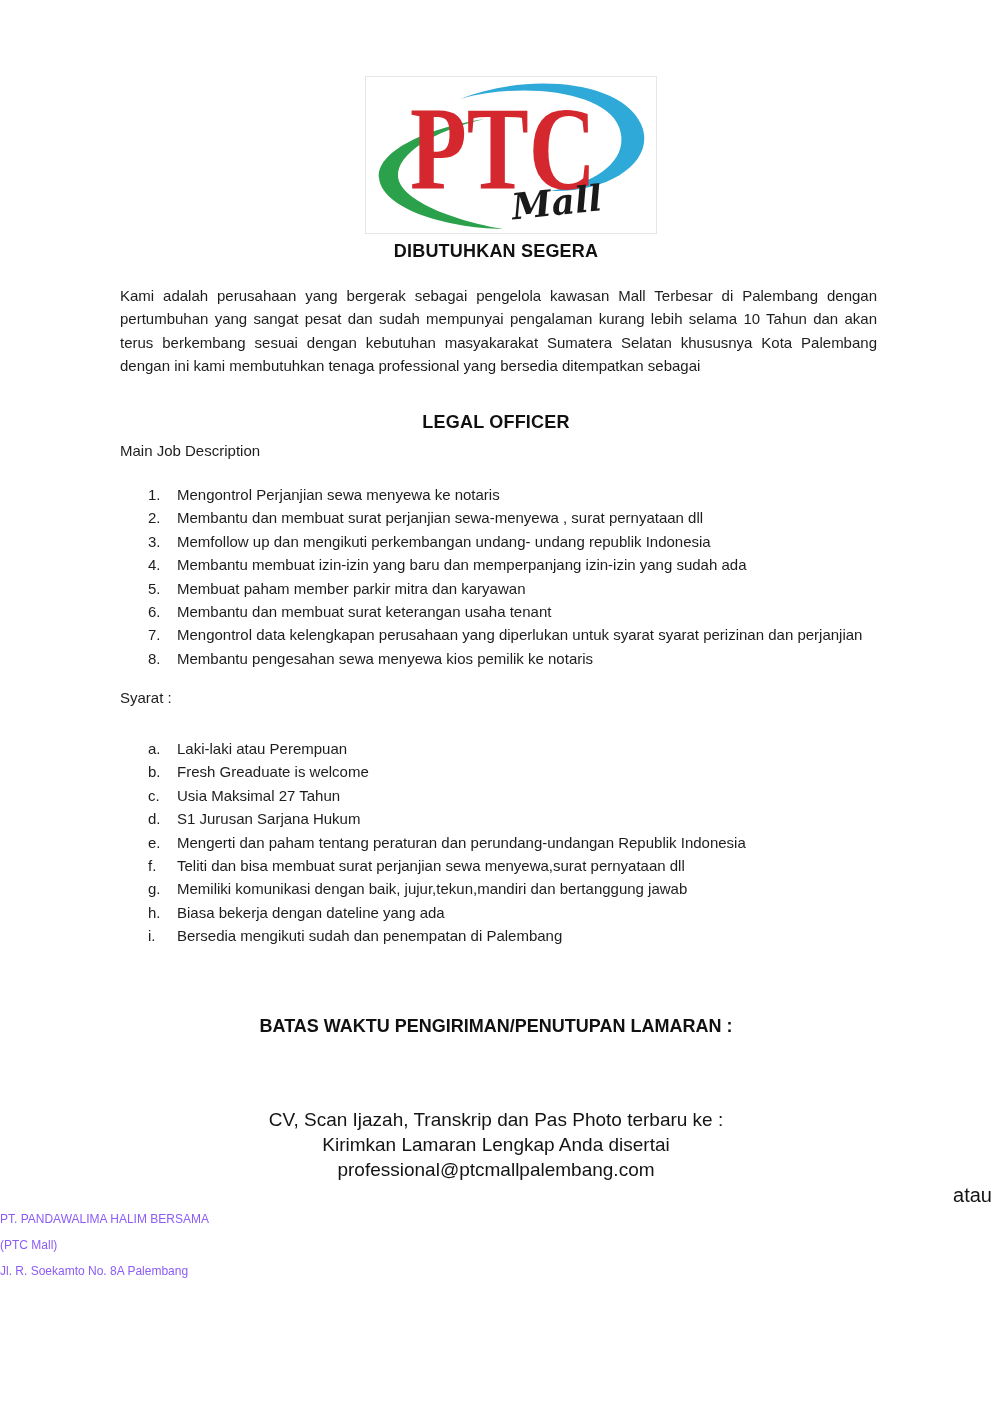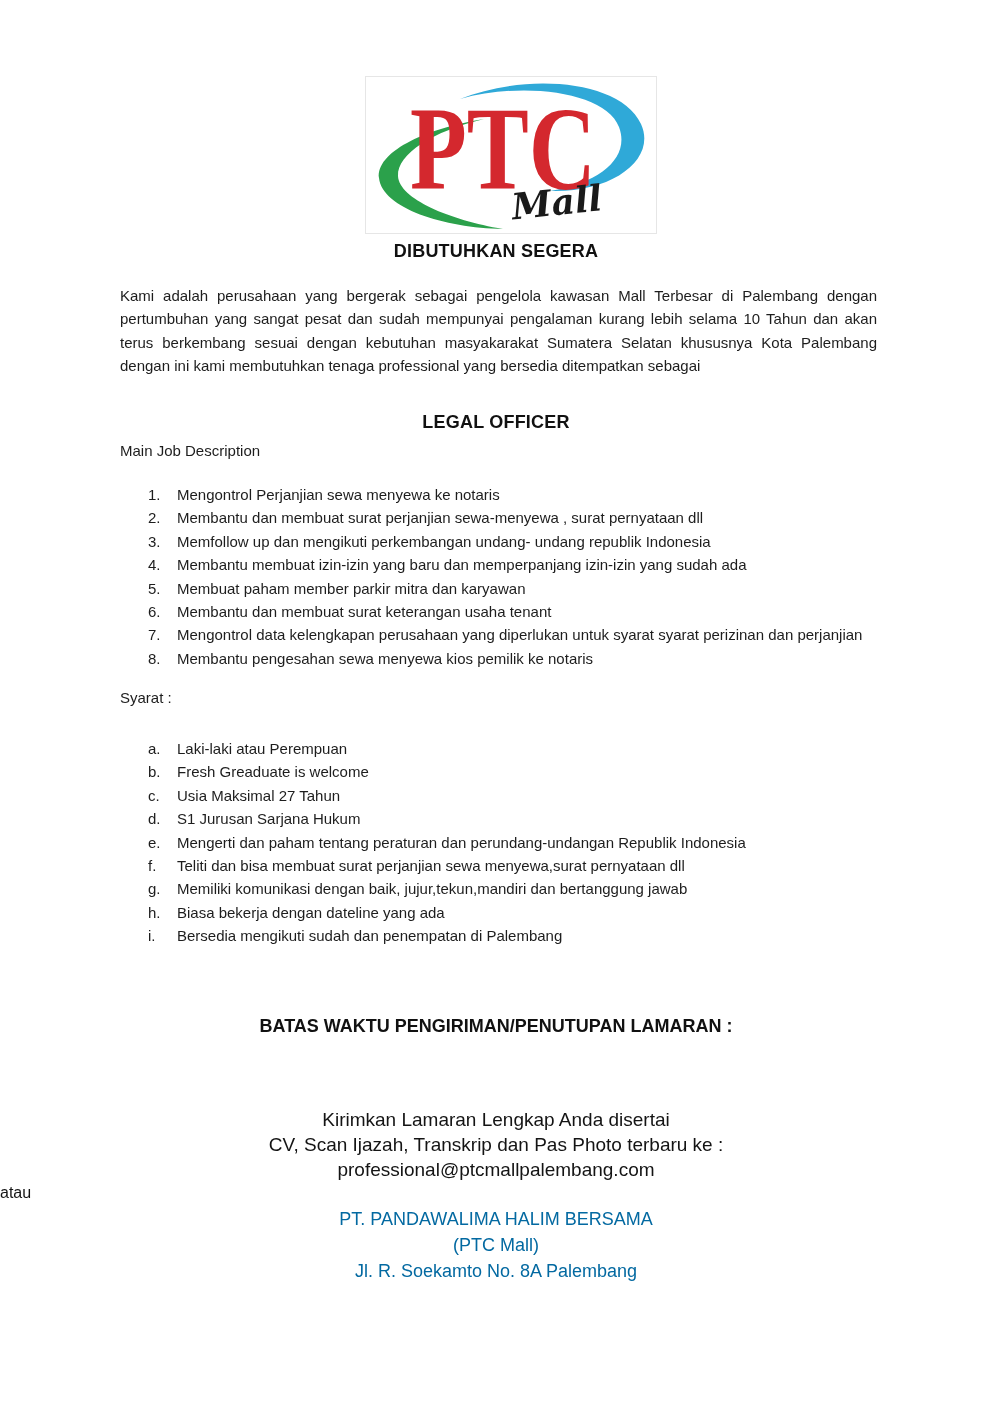--- a/index.html
+++ b/index.html
@@ -41,26 +41,26 @@
   .reqs-list{top:737px;}
   .li-row{display:flex;font-size:15px;line-height:23.4px;color:#1d1d1d;}
   .li-num{flex:0 0 29px;}
   .li-text{white-space:nowrap;}
   
   .footer-a{
     position:absolute;top:1107px;left:0;right:0;text-align:center;
     font-size:19px;line-height:25px;color:#141414;
   }
   .footer-atau{
-    position:absolute;top:1184px;left:0;right:0;text-align:left;
-    font-size:16px;color:#141414;
+    position:absolute;top:1184px;left:0;right:0;text-align:right;
+    font-size:20px;color:#141414;
   }
   .footer-b{
-    position:absolute;top:1206px;left:0;right:0;text-align:center;
-    font-size:18px;line-height:26px;color:#0369a1;
+    position:absolute;top:1206px;left:0;right:0;
+    font-size:12px;line-height:26px;color:#8b5cf6;
   }
 </style>
 </head>
 <body>
 
 <div class="page">
 
   <div class="logo-box">
     <svg width="290" height="156" viewBox="0 0 290 156">
 
@@ -154,22 +154,22 @@
     </div>
     <div class="li-row">
       <span class="li-num">i.</span>
       <span class="li-text">Bersedia mengikuti sudah dan penempatan di Palembang</span>
     </div>
   </div>
 
   <div class="h-center h-batas">BATAS WAKTU PENGIRIMAN/PENUTUPAN LAMARAN :</div>
 
   <div class="footer-a">
+    <div>CV, Scan Ijazah, Transkrip dan Pas Photo terbaru ke :</div>
     <div>Kirimkan Lamaran Lengkap Anda disertai</div>
-    <div>CV, Scan Ijazah, Transkrip dan Pas Photo terbaru ke :</div>
     <div>professional@ptcmallpalembang.com</div>
   </div>
 
   <div class="footer-atau">atau</div>
 
   <div class="footer-b">
     <div>PT. PANDAWALIMA HALIM BERSAMA</div>
     <div>(PTC Mall)</div>
     <div>Jl. R. Soekamto No. 8A Palembang</div>
   </div>

